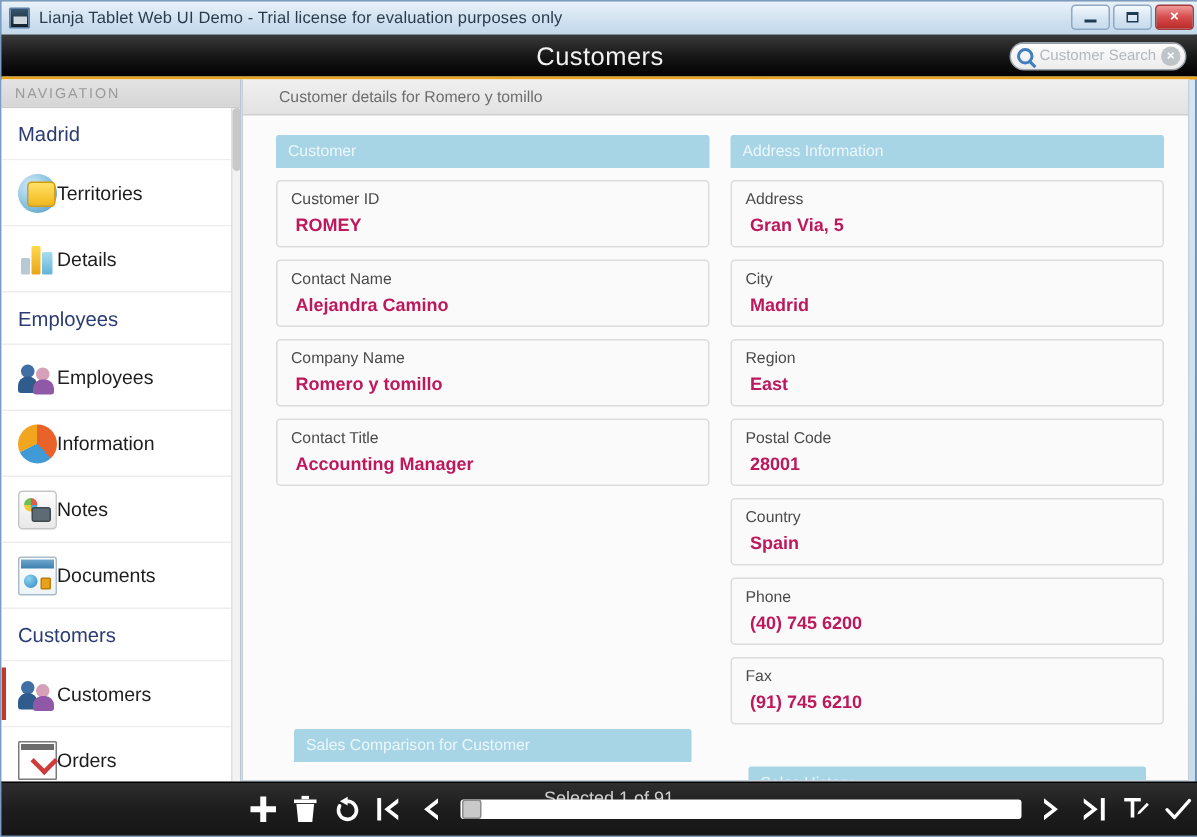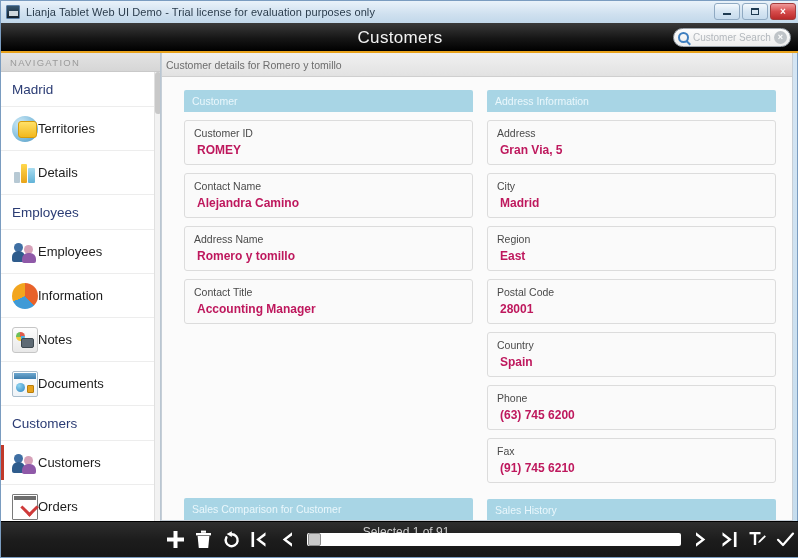--- a/index.html
+++ b/index.html
@@ -119,35 +119,35 @@
     background:#f2f2f2; border-left:1px solid #e0e0e0; }
   .side-thumb { position:absolute; left:0; top:0; width:6px; height:42px;
     background:#c8c8c8; border-radius:3px; }
 
   
   .content { position:absolute; left:160px; top:52px; right:4px; bottom:36px;
     background:#fbfbfb; border:1px solid #c6ced6; border-top:none;
     overflow:hidden; }
   .crumb { height:24px; background:linear-gradient(#f0f0f0,#e2e2e2);
     border-bottom:1px solid #cfcfcf; font-size:10.5px; color:#6d6d6d;
-    display:flex; align-items:center; padding-left:4px; }
+    display:flex; align-items:center; padding-left:24px; }
 
   .cols { position:absolute; left:0; right:0; top:25px; bottom:0;
     display:flex; gap:14px; padding:12px 16px 0 22px; }
   .col { flex:1; display:flex; flex-direction:column; gap:8px; }
 
   .panel-head { background:#a8d5e5; color:#eaf7fc; font-size:10.5px;
     padding:5px 8px; border-radius:2px 2px 0 0; }
   .field { background:#fafafa; border:1px solid #dcdcdc; border-radius:3px;
     padding:6px 9px 7px 9px; }
   .f-label { font-size:10.5px; color:#4a4a4a; }
   .f-value { font-size:12px; color:#be185d; font-weight:bold; margin-top:4px;
     padding-left:3px; }
   .spacer { flex:1; }
-  .panel-head.bottom { margin:0; }
+  .panel-head.bottom { margin:12px; }
 
   
   .toolbar { position:absolute; left:0; bottom:0; width:798px; height:36px;
     background:linear-gradient(#2e2e2e,#1d1d1d 50%,#161616);
     border-top:1px solid #000; display:flex; align-items:center;
     padding:0 0 0 160px; }
   .tb-btn { width:28px; height:30px; display:flex; align-items:center;
     justify-content:center; color:#fff; flex:none; }
   .tb-btn svg { display:block; }
   .slider { position:relative; flex:1; height:13px; margin:0 6px;
@@ -260,21 +260,21 @@
         <div class="panel-head">Customer</div>
         <div class="field">
           <div class="f-label">Customer ID</div>
           <div class="f-value">ROMEY</div>
         </div>
         <div class="field">
           <div class="f-label">Contact Name</div>
           <div class="f-value">Alejandra Camino</div>
         </div>
         <div class="field">
-          <div class="f-label">Address Name</div>
+          <div class="f-label">Company Name</div>
           <div class="f-value">Romero y tomillo</div>
         </div>
         <div class="field">
           <div class="f-label">Contact Title</div>
           <div class="f-value">Accounting Manager</div>
         </div>
         <div class="spacer"></div>
         <div class="panel-head bottom">Sales Comparison for Customer</div>
       </div>
 
@@ -295,21 +295,21 @@
         <div class="field">
           <div class="f-label">Postal Code</div>
           <div class="f-value">28001</div>
         </div>
         <div class="field">
           <div class="f-label">Country</div>
           <div class="f-value">Spain</div>
         </div>
         <div class="field">
           <div class="f-label">Phone</div>
-          <div class="f-value">(63) 745 6200</div>
+          <div class="f-value">(40) 745 6200</div>
         </div>
         <div class="field">
           <div class="f-label">Fax</div>
           <div class="f-value">(91) 745 6210</div>
         </div>
         <div class="spacer"></div>
         <div class="panel-head bottom">Sales History</div>
       </div>
 
     </div>

